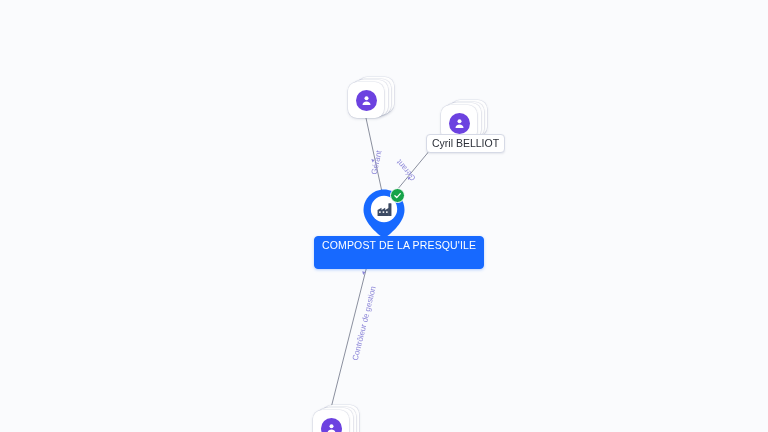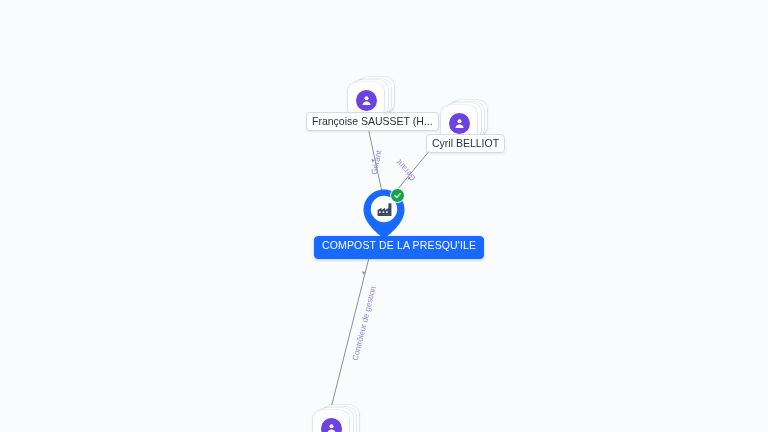--- a/index.html
+++ b/index.html
@@ -110,21 +110,21 @@
     justify-content: center;
     box-sizing: border-box;
   }
   .verified-badge svg { width: 9px; height: 9px; display: block; }
 
   .company-label {
     position: absolute;
     background: #1769ff;
     border: 1px solid #1769ff;
     border-radius: 4px;
-    padding: 2px 7px 7px 7px;
+    padding: 2px 7px 17px 7px;
     font-size: 10.5px;
     line-height: 12px;
     letter-spacing: 0.15px;
     color: #ffffff;
     white-space: nowrap;
     box-shadow: 0 1px 3px rgba(23,105,255,0.30);
   }
 
   
   .edge-label {
@@ -167,21 +167,20 @@
     <div class="card c2"></div>
     <div class="card c1">
       <div class="avatar" style="left:7.5px; top:7.5px;">
         <svg viewBox="0 0 24 24" fill="#ffffff" xmlns="http://www.w3.org/2000/svg">
           <circle cx="12" cy="8" r="3.7"></circle>
           <path d="M4.6 20.2c0-4.1 3.3-6.4 7.4-6.4s7.4 2.3 7.4 6.4z"></path>
         </svg>
       </div>
     </div>
   </div>
-  <div class="node-label" style="left:306px; top:112px;">Françoise SAUSSET (H...</div>
 
   <div class="person-node" style="left:441px; top:99px;">
     <div class="card c4"></div>
     <div class="card c3"></div>
     <div class="card c2"></div>
     <div class="card c1">
       <div class="avatar" style="left:7.5px; top:7.5px;">
         <svg viewBox="0 0 24 24" fill="#ffffff" xmlns="http://www.w3.org/2000/svg">
           <circle cx="12" cy="8" r="3.7"></circle>
           <path d="M4.6 20.2c0-4.1 3.3-6.4 7.4-6.4s7.4 2.3 7.4 6.4z"></path>

